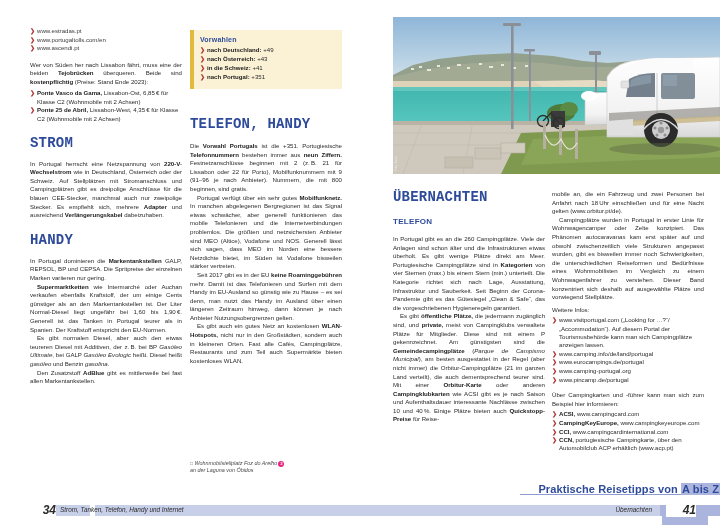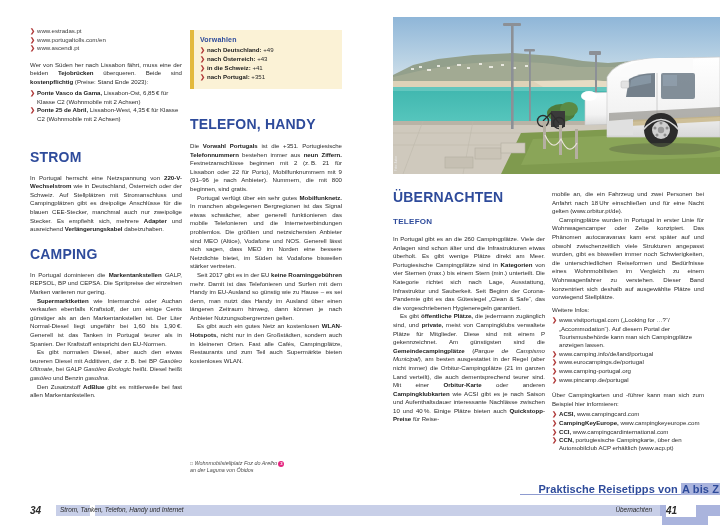--- a/index.html
+++ b/index.html
@@ -33,21 +33,21 @@
   i,em{font-style:italic;}
 
   
   h2.sec{
     font-size:14px;
     line-height:15px;
     font-weight:bold;
     color:#2e4b9b;
     margin:0;
     letter-spacing:0.2px;
-    font-family:Liberation Sans, sans-serif;
+    font-family:Liberation Mono, monospace;
   }
   h3.sub{
     font-size:8px;
     line-height:9px;
     font-weight:bold;
     color:#2e4b9b;
     margin:0;
     letter-spacing:0.3px;
   }
 
@@ -131,23 +131,23 @@
     background:#c8cfe8;
     height:11px;
   }
   .fbar2{
     position:absolute;
     background:#aab4dd;
     height:11px;
   }
   .pagenum{
     position:absolute;
-    font-size:10px;font-weight:bold;font-style:italic;
+    font-size:12px;font-weight:bold;font-style:italic;
     color:#2b2b2b;
-    text-align:left;
+    text-align:right;
   }
   .frun{
     position:absolute;
     font-size:6.4px;font-style:italic;
     color:#2b2b2b;
     white-space:nowrap;
   }
   .running-top{
     position:absolute;
     font-size:11px;font-weight:bold;
@@ -177,25 +177,25 @@
         <li><span class="chev">❯</span><span class="u">www.ascendi.pt</span></li>
       </ul>
 
       <p style="margin-top:8px;">Wer von Süden her nach Lissabon fährt, muss eine der beiden <b>Tejobrücken</b> überqueren. Beide sind <b>kostenpflichtig</b> (Preise: Stand Ende 2023):</p>
 
       <ul class="arrow" style="margin-top:3px;">
         <li><span class="chev">❯</span><span><b>Ponte Vasco da Gama,</b> Lissabon-Ost, 6,85 € für Klasse C2 (Wohnmobile mit 2 Achsen)</span></li>
         <li><span class="chev">❯</span><span><b>Ponte 25 de Abril,</b> Lissabon-West, 4,35 € für Klasse C2 (Wohnmobile mit 2 Achsen)</span></li>
       </ul>
 
-      <h2 class="sec" style="margin-top:27px;">STROM</h2>
+      <h2 class="sec" style="margin-top:13px;">STROM</h2>
 
       <p style="margin-top:9px;">In Portugal herrscht eine Netzspannung von <b>220-V-Wechselstrom</b> wie in Deutschland, Österreich oder der Schweiz. Auf Stellplätzen mit Stromanschluss und Campingplätzen gibt es dreipolige Anschlüsse für die blauen CEE-Stecker, manchmal auch nur zweipolige Stecker. Es empfiehlt sich, mehrere <b>Adapter</b> und ausreichend <b>Verlängerungskabel</b> dabeizuhaben.</p>
 
-      <h2 class="sec" style="margin-top:13px;">CAMPING</h2>
+      <h2 class="sec" style="margin-top:13px;">HANDY</h2>
 
       <p style="margin-top:9px;">In Portugal dominieren die <b>Markentankstellen</b> GALP, REPSOL, BP und CEPSA. Die Spritpreise der einzelnen Marken variieren nur gering.</p>
       <p class="ind"><b>Supermarktketten</b> wie Intermarché oder Auchan verkaufen ebenfalls Kraftstoff, der um einige Cents günstiger als an den Markentankstellen ist. Der Liter Normal-Diesel liegt ungefähr bei 1,60 bis 1,90 €. Generell ist das Tanken in Portugal teurer als in Spanien. Der Kraftstoff entspricht den EU-Normen.</p>
       <p class="ind">Es gibt normalen Diesel, aber auch den etwas teureren Diesel mit Additiven, der z. B. bei BP <i>Gasóleo Ultimate</i>, bei GALP <i>Gasóleo Evologic</i> heißt. Diesel heißt <i>gasóleo</i> und Benzin <i>gasolina</i>.</p>
       <p class="ind">Den Zusatzstoff <b>AdBlue</b> gibt es mittlerweile bei fast allen Markentankstellen.</p>
     </div>
 
     <div class="infobox" style="left:190px;top:30px;width:152px;">
       <div class="bar"></div>
       <div class="inner">

